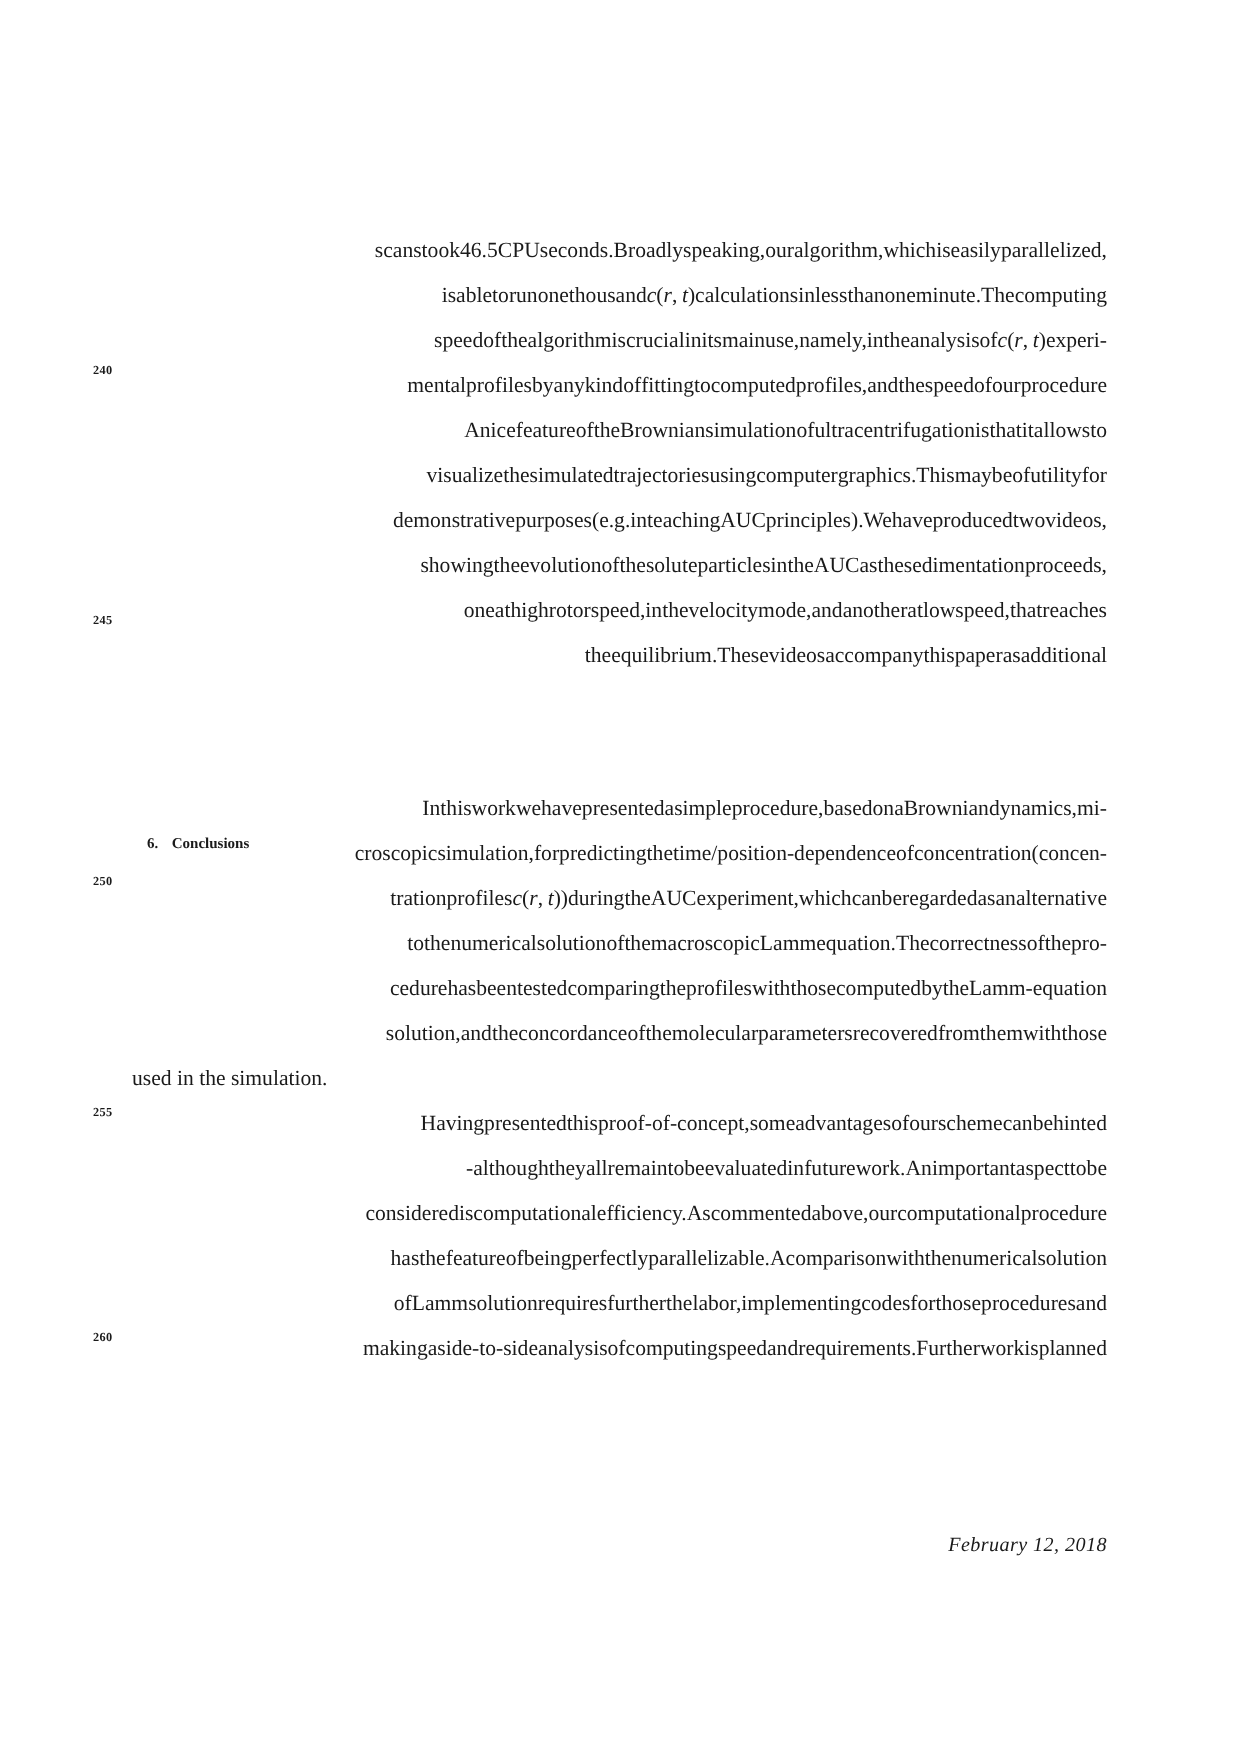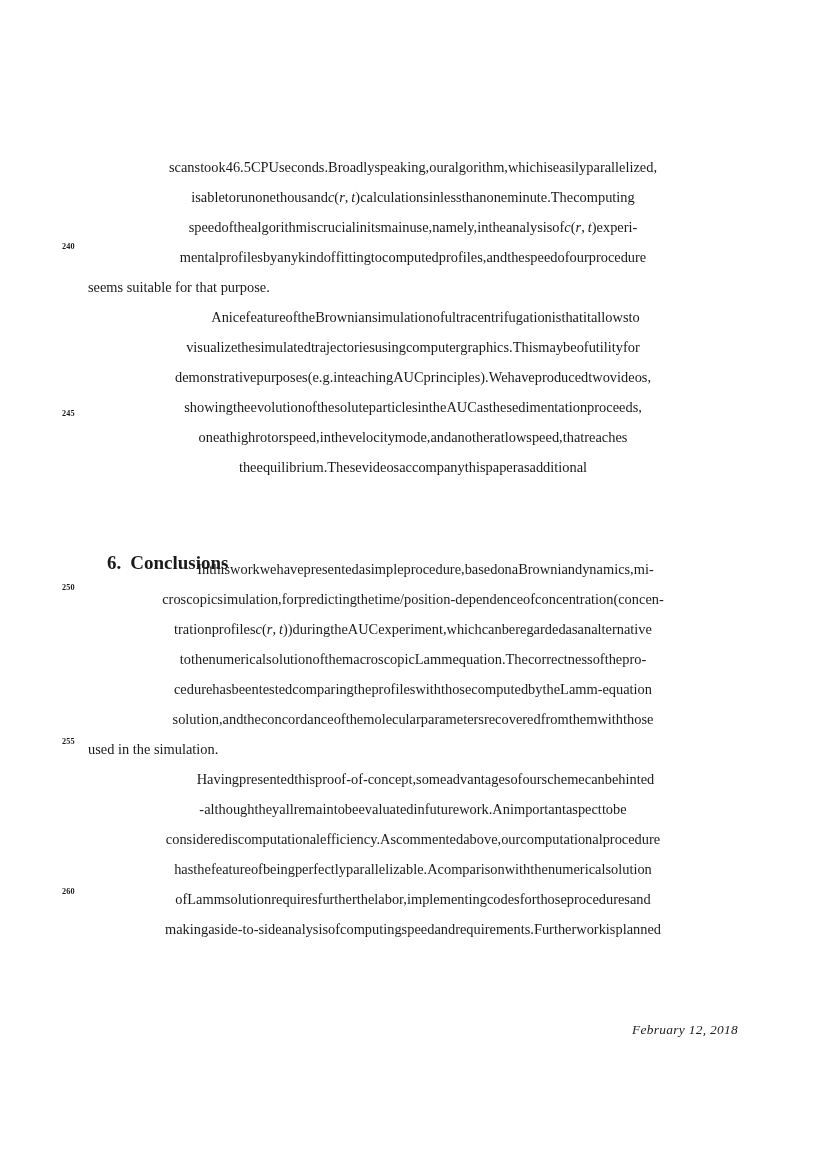--- a/index.html
+++ b/index.html
@@ -42,21 +42,21 @@
     height: 30px;
     line-height: 30px;
     font-size: 14.4px;
     white-space: nowrap;
     letter-spacing: 0;
   }
 
   
   .line.just {
     display: flex;
-    justify-content: center;
+    justify-content: flex-end;
     white-space: normal;
   }
 
   .line.just > .w {
     white-space: pre;
   }
 
   
   .line.last {
     display: block;
@@ -73,21 +73,21 @@
   }
   .mspace {
     display: inline-block;
     width: 3px;
   }
 
   
   .heading {
     position: absolute;
     left: 88px;
-    font-size: 19px;
+    font-size: 10px;
     font-weight: bold;
     line-height: 22px;
     white-space: pre;
   }
 
   .heading .num {
     margin-right: 9px;
   }
 
   
@@ -190,21 +190,20 @@
           <span class="w">to</span>
           <span class="w">computed</span>
           <span class="w">profiles,</span>
           <span class="w">and</span>
           <span class="w">the</span>
           <span class="w">speed</span>
           <span class="w">of</span>
           <span class="w">our</span>
           <span class="w">procedure</span>
         </div>
-        <div class="line last">seems suitable for that purpose.</div>
       </div>
       <div class="para">
         <div class="line just">
           <span class="w" style="width: 25px;">&nbsp;</span>
           <span class="w">A</span>
           <span class="w">nice</span>
           <span class="w">feature</span>
           <span class="w">of</span>
           <span class="w">the</span>
           <span class="w">Brownian</span>

